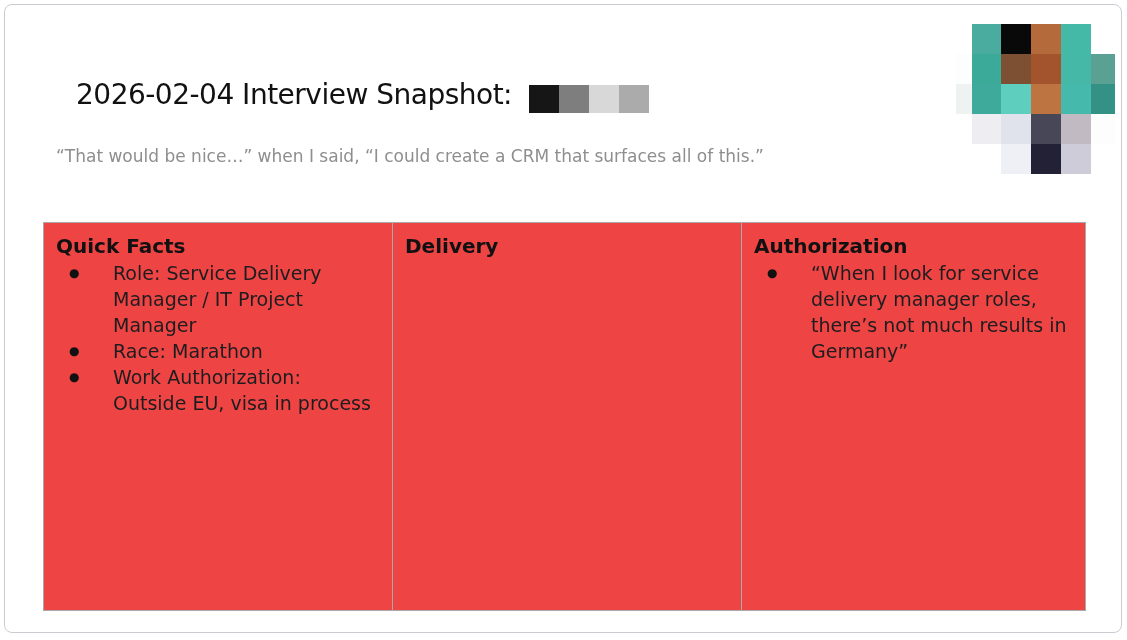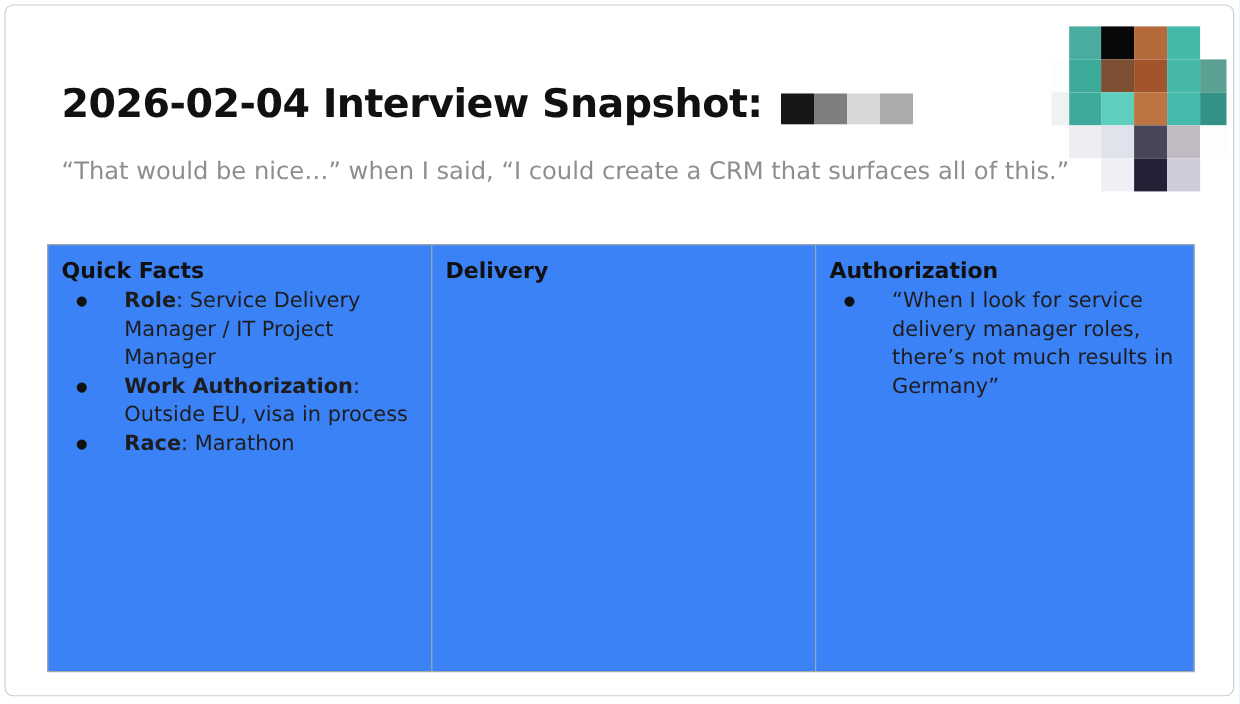--- a/index.html
+++ b/index.html
@@ -18,54 +18,55 @@
     border-radius: 8px;
   }
   .title-row {
     position: absolute;
     left: 51px; top: 70px;
     display: flex;
     align-items: flex-end;
     white-space: nowrap;
   }
   .page-title {
-    font-size: 36px;
-    font-weight: bold;
+    font-size: 28px;
+    font-weight: normal;
     color: #111111;
     letter-spacing: -0.5px;
     line-height: 40px;
+    margin-left: 20px;
   }
   .redacted-name {
     display: flex;
     margin-left: 17px;
     margin-bottom: 2px;
   }
   .rblock { width: 30px; height: 28px; }
   .subtitle {
     position: absolute;
     left: 51px; top: 137px;
     width: 920px;
-    font-size: 22px;
+    font-size: 17px;
     line-height: 29px;
     color: #8e8e8e;
   }
   .avatar-grid {
     position: absolute;
     left: 951px; top: 19px;
     width: 159px;
     display: flex;
     flex-wrap: wrap;
   }
   .snapshot-table {
     position: absolute;
     left: 38px; top: 217px;
     width: 1043px; height: 389px;
     border: 1px solid #a9a9a9;
     display: flex;
-    background: #3b82f6;
+    background: #ef4444;
   }
   .tcell {
     height: 100%;
     padding: 10px 14px 0 12px;
     overflow: hidden;
   }
   .tcell.c1, .tcell.c2 { width: 349px; border-right: 1px solid #a9a9a9; }
   .tcell.c3 { width: 343px; }
   .col-header {
     font-size: 20px;
@@ -82,21 +83,21 @@
     color: #1d1d1f;
   }
   ul.bullet-list li::before {
     content: "●";
     position: absolute;
     left: 13px;
     top: 0;
     font-size: 12px;
     color: #111111;
   }
-  .b { font-weight: bold; margin-top: 24px; }
+  .b { font-weight: normal; margin-top: 24px; }
 </style>
 </head>
 <body>
 
 <div class="card">
 
   <div class="title-row">
     <span class="page-title">2026-02-04 Interview Snapshot:</span>
     <span class="redacted-name">
         <span class="rblock" style="background: rgb(22, 22, 22);"></span>
@@ -140,22 +141,22 @@
     </div>
 
   <div class="subtitle">“That would be nice…” when I said, “I could create a CRM that surfaces all of this.”</div>
 
   <div class="snapshot-table">
 
     <div class="tcell c1">
       <div class="col-header">Quick Facts</div>
       <ul class="bullet-list">
         <li><span class="b">Role</span><span>: Service Delivery Manager / IT Project Manager</span></li>
+        <li><span class="b">Race</span><span>: Marathon</span></li>
         <li><span class="b">Work Authorization</span><span>: Outside EU, visa in process</span></li>
-        <li><span class="b">Race</span><span>: Marathon</span></li>
       </ul>
     </div>
 
     <div class="tcell c2">
       <div class="col-header">Delivery</div>
     </div>
 
     <div class="tcell c3">
       <div class="col-header">Authorization</div>
       <ul class="bullet-list">

